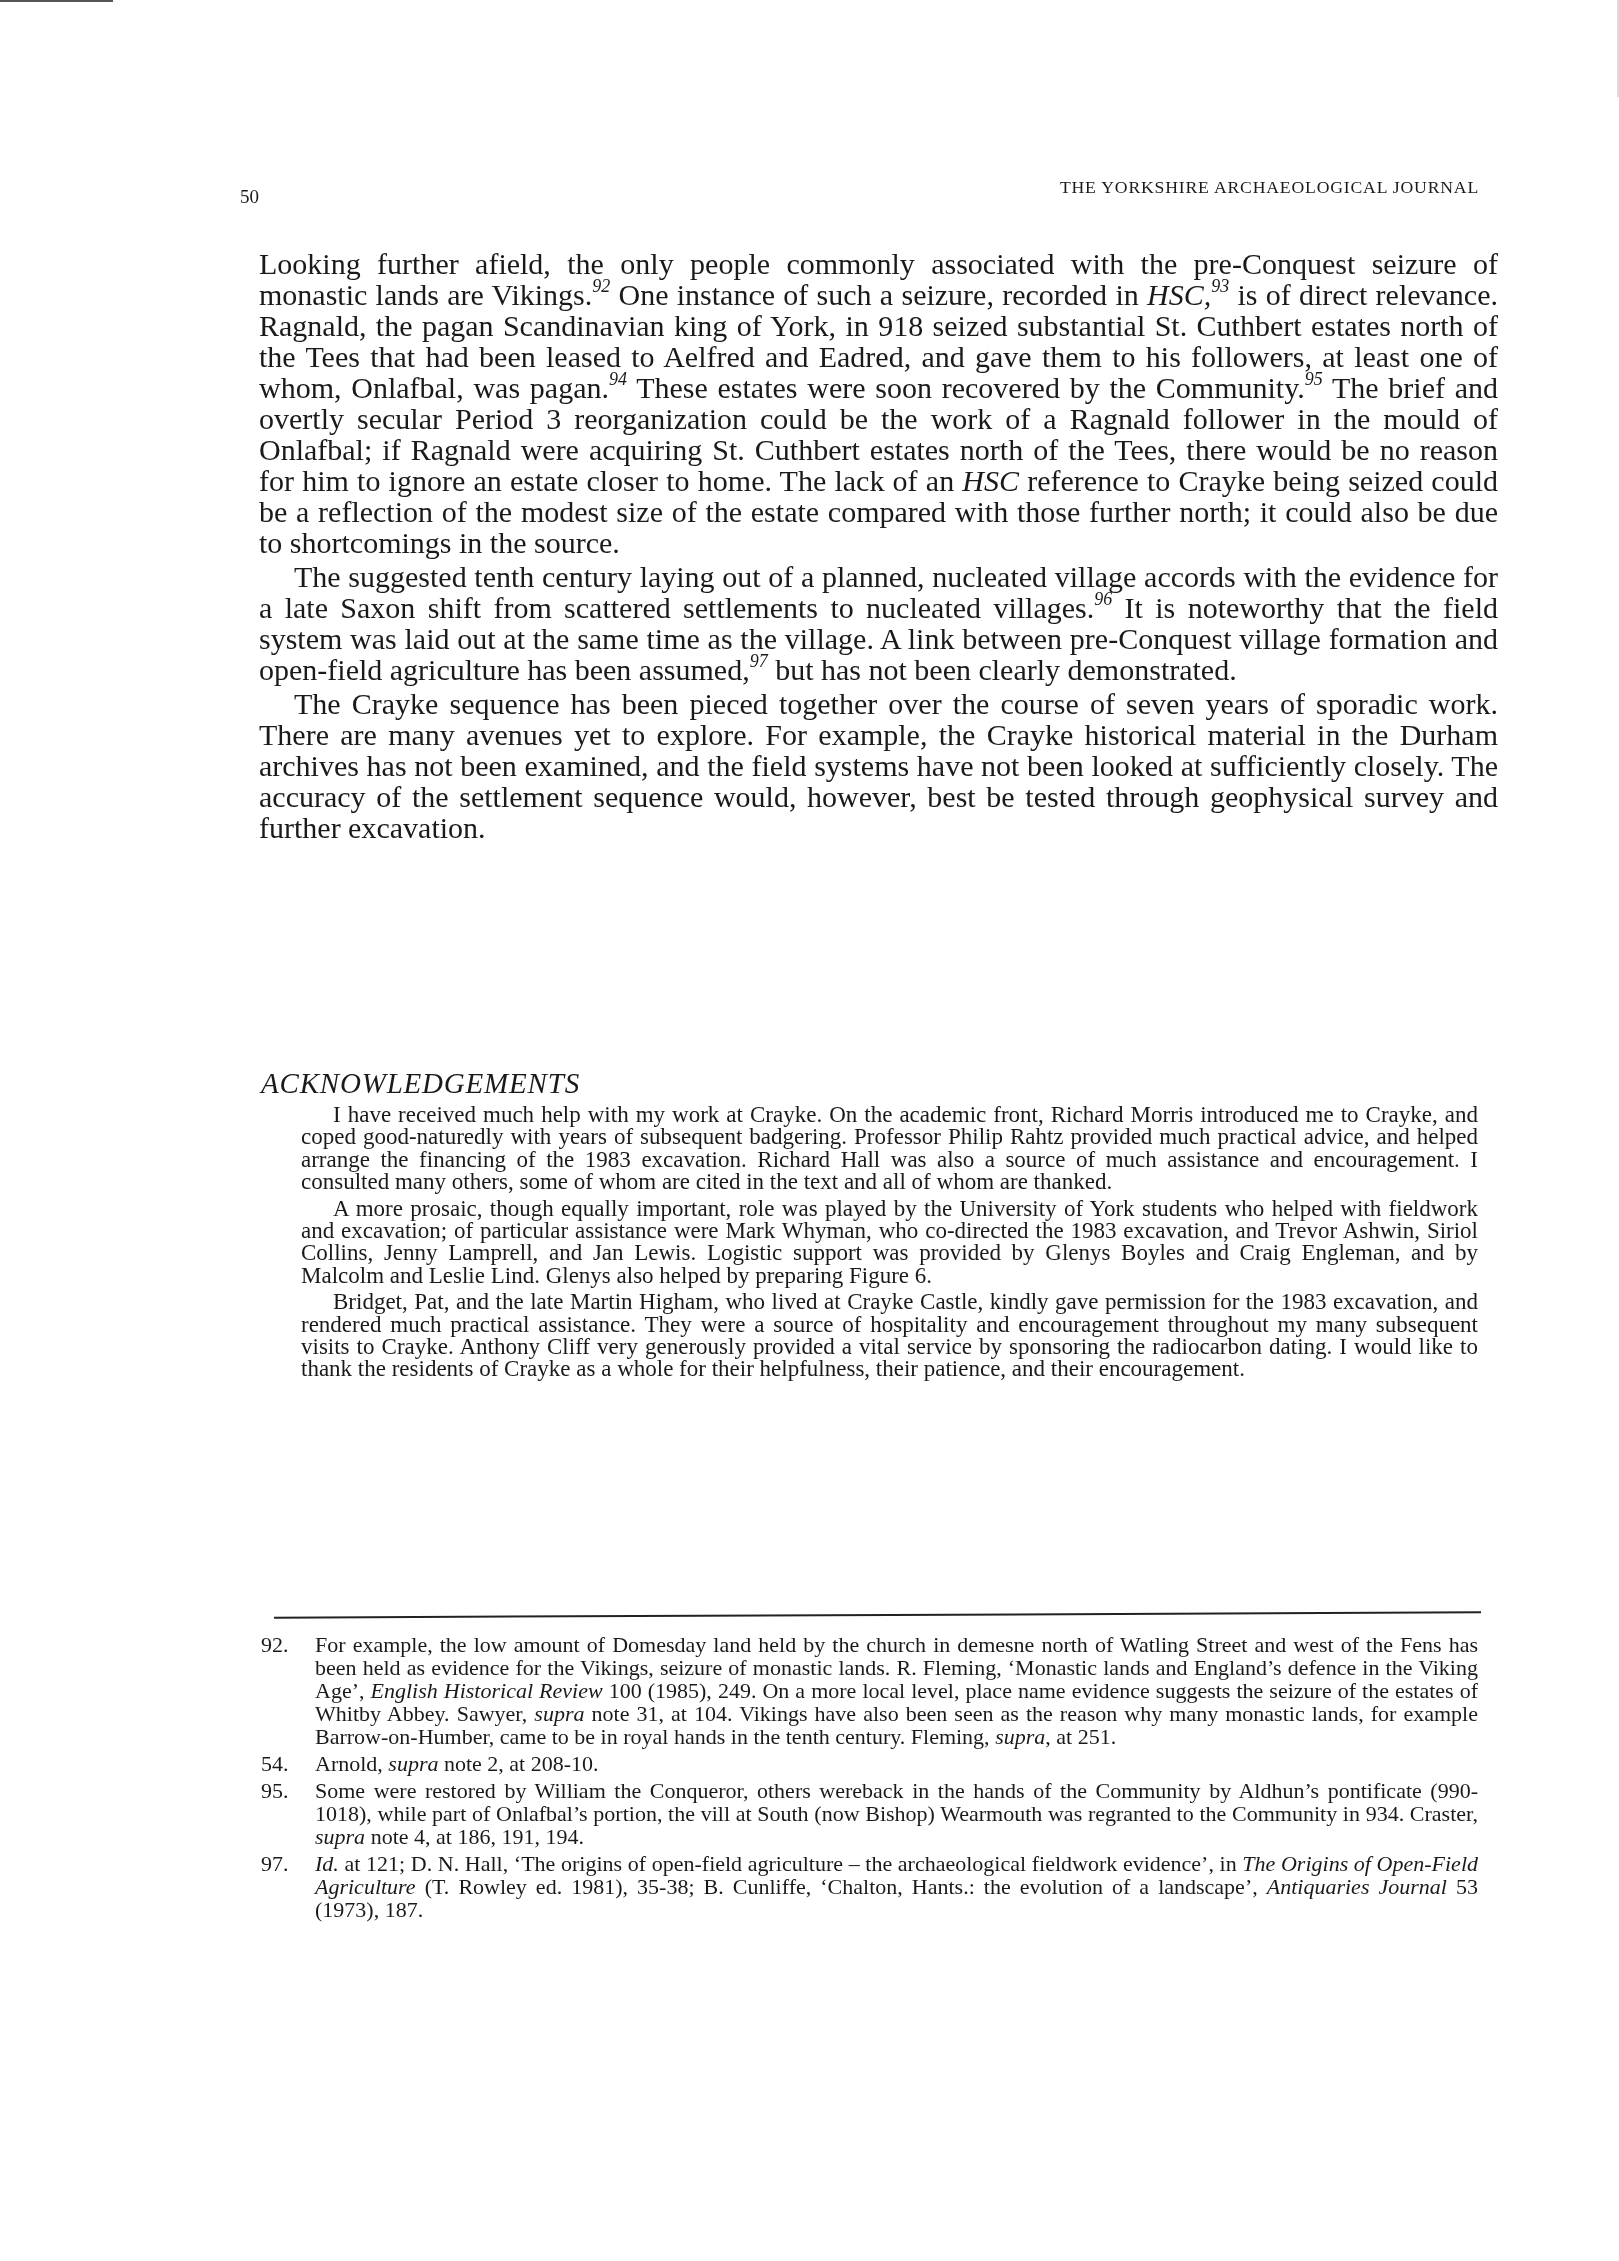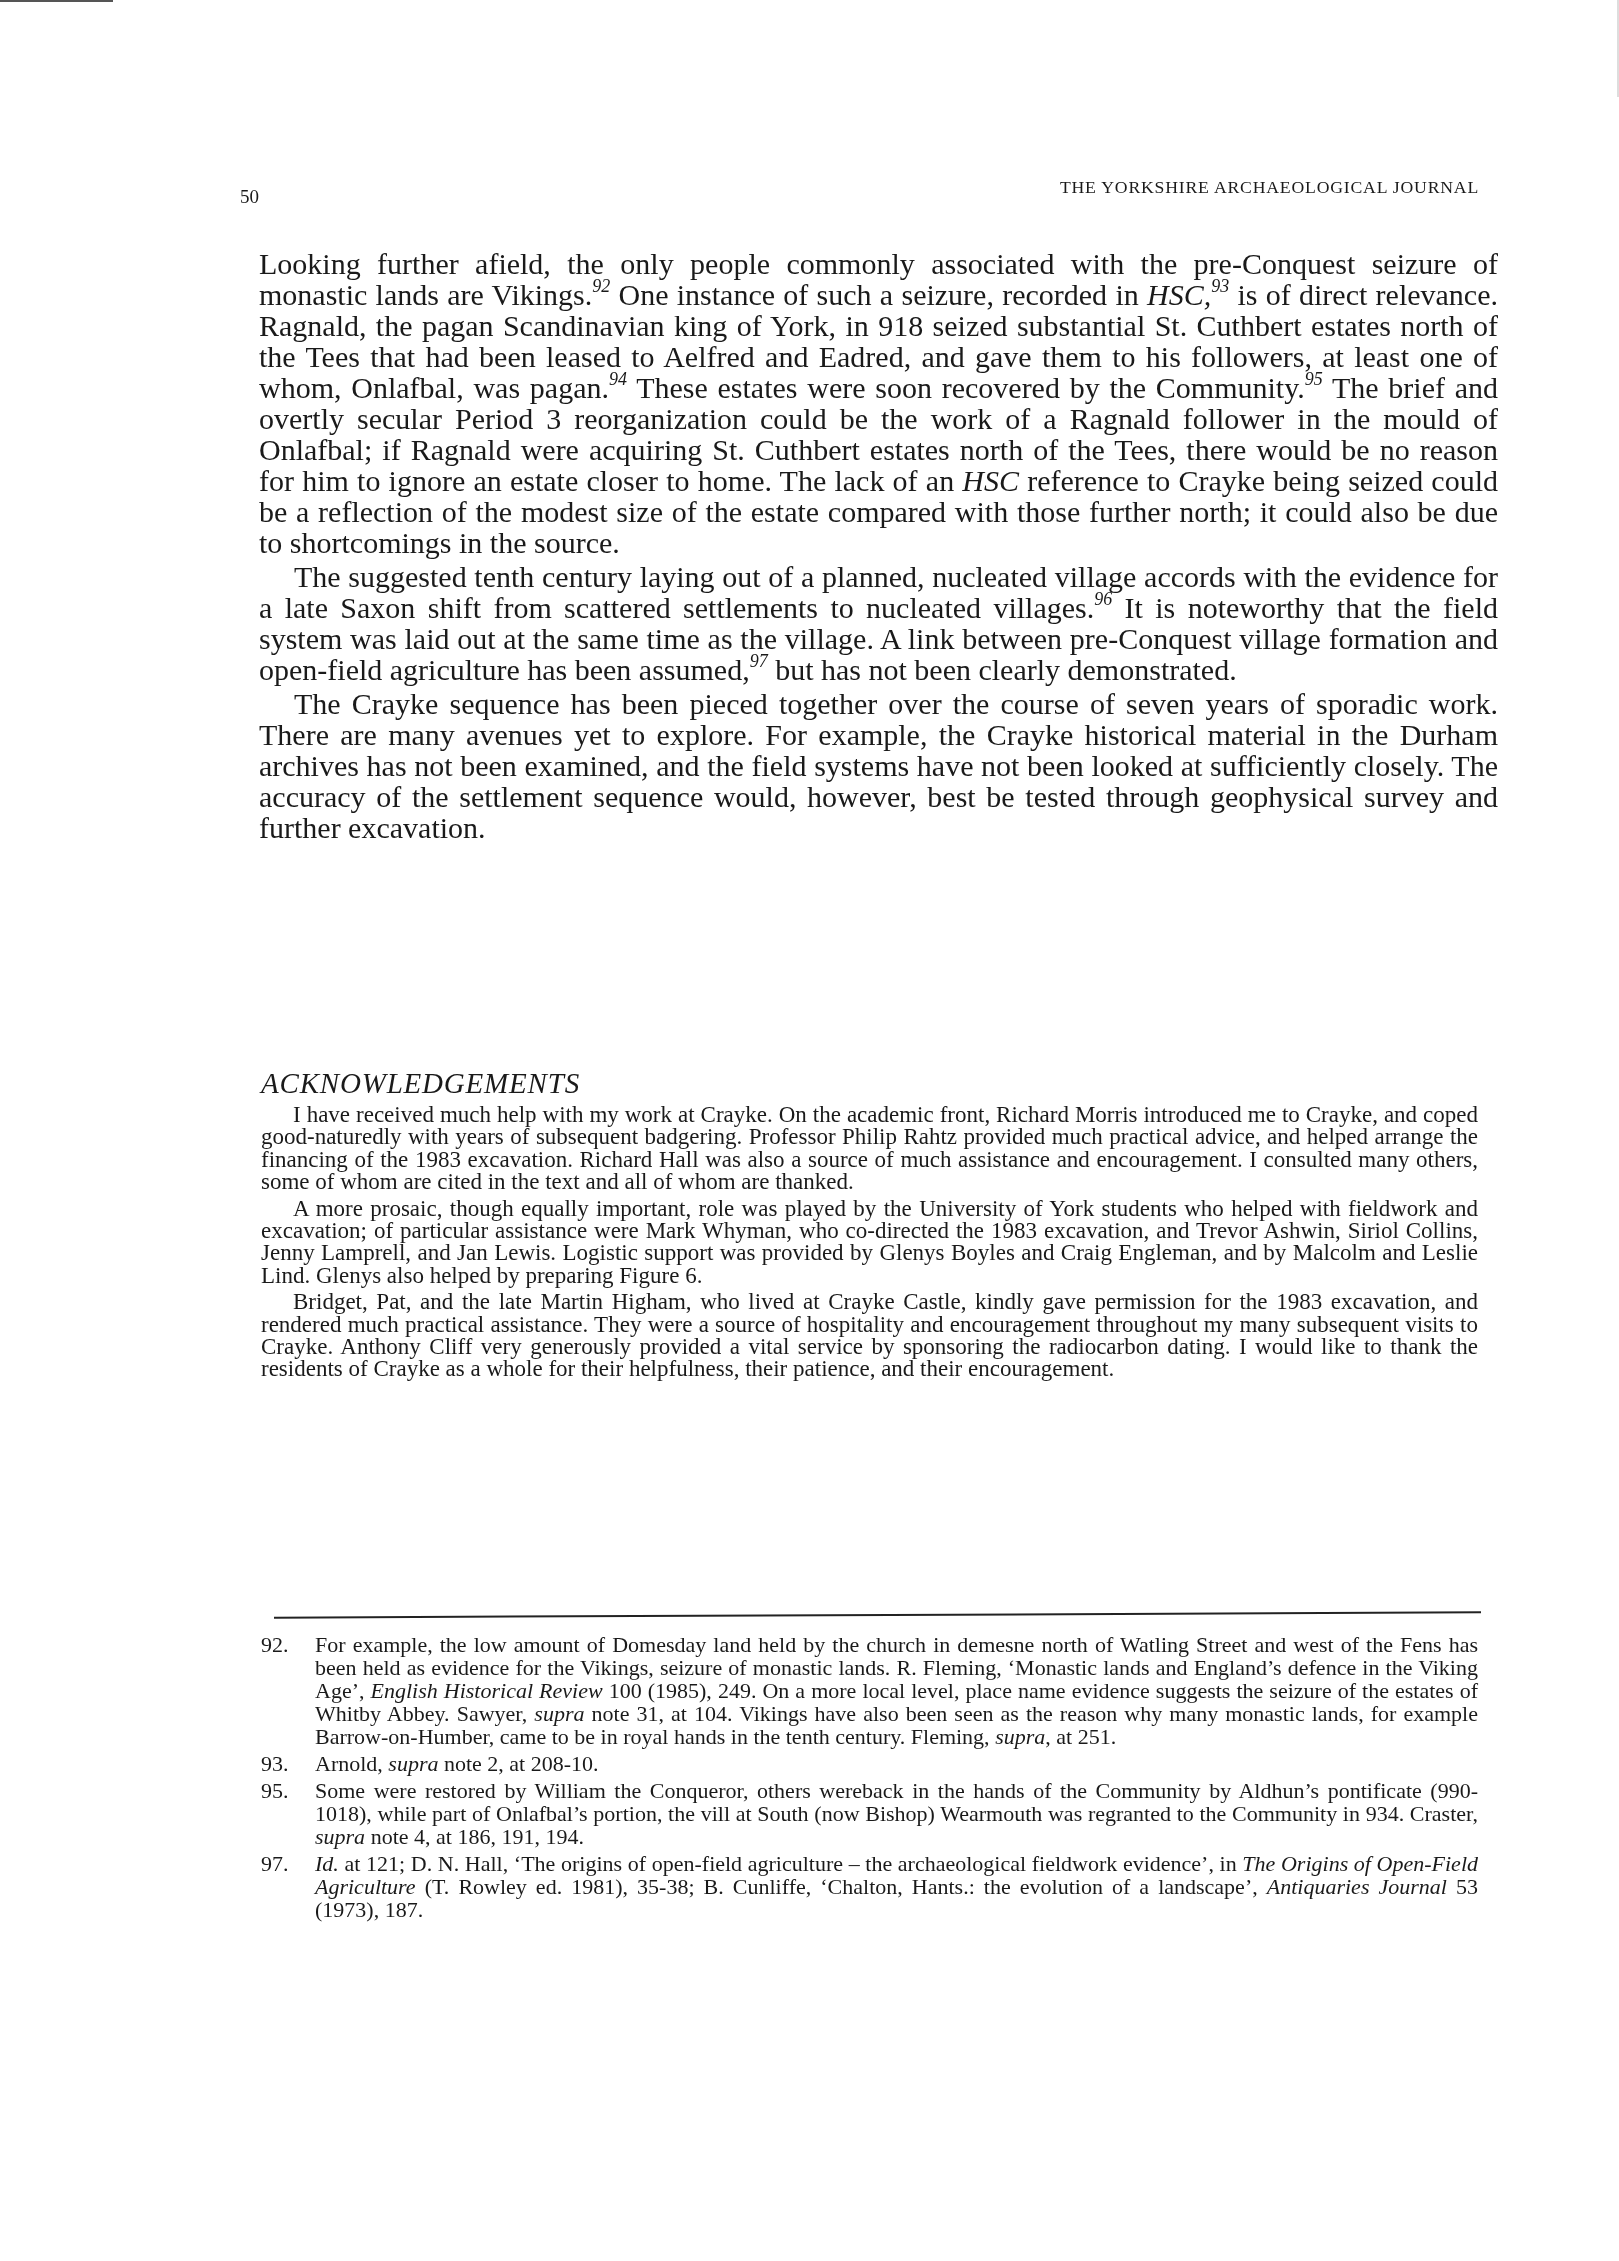--- a/index.html
+++ b/index.html
@@ -20,21 +20,21 @@
     .para.indent { text-indent: 35px; }
     .para + .para { margin-top: 3.2px; }
     sup { font-size: 60%; line-height: 0; vertical-align: 0.7em; font-style: italic; }
     i { font-style: italic; }
     .ack-heading {
       position: absolute; left: 261px; top: 1067px; font-size: 29px; font-style: italic;
       letter-spacing: 0.8px;
     }
     .ack { position: absolute; left: 261px; top: 1104px; width: 1217px; }
     .ack .para { font-size: 23px; line-height: 22.4px; }
-    .ack .para.indent { text-indent: 32px; }
+    .ack .para.indent { text-indent: 32px; margin-left: 40px; }
     .ack .para + .para { margin-top: 4px; }
     .rule {
       position: absolute; left: 274px; top: 1614px; width: 1207px; height: 2.4px;
       background: #222; transform: rotate(-0.25deg);
     }
     .notes { position: absolute; left: 261px; top: 1633px; width: 1217px; }
     .note { position: relative; padding-left: 54px; font-size: 22px; line-height: 23px; text-align: justify; margin-bottom: 4px; }
     .note-num { position: absolute; left: 0; top: 0; }
     .note-text { display: block; }
   </style>
@@ -63,21 +63,21 @@
 </div>
 
 <div class="rule"></div>
 
 <div class="notes">
   <div class="note">
     <span class="note-num">92.</span>
     <span class="note-text">For example, the low amount of Domesday land held by the church in demesne north of Watling Street and west of the Fens has been held as evidence for the Vikings, seizure of monastic lands. R. Fleming, ‘Monastic lands and England’s defence in the Viking Age’, <i>English Historical Review</i> 100 (1985), 249. On a more local level, place name evidence suggests the seizure of the estates of Whitby Abbey. Sawyer, <i>supra</i> note 31, at 104. Vikings have also been seen as the reason why many monastic lands, for example Barrow-on-Humber, came to be in royal hands in the tenth century. Fleming, <i>supra</i>, at 251.</span>
   </div>
   <div class="note">
-    <span class="note-num">93.</span>
+    <span class="note-num">54.</span>
     <span class="note-text">Arnold, <i>supra</i> note 2, at 208-10.</span>
   </div>
   <div class="note">
     <span class="note-num">95.</span>
     <span class="note-text">Some were restored by William the Conqueror, others wereback in the hands of the Community by Aldhun’s pontificate (990-1018), while part of Onlafbal’s portion, the vill at South (now Bishop) Wearmouth was regranted to the Community in 934. Craster, <i>supra</i> note 4, at 186, 191, 194.</span>
   </div>
   <div class="note">
     <span class="note-num">97.</span>
     <span class="note-text"><i>Id.</i> at 121; D. N. Hall, ‘The origins of open-field agriculture – the archaeological fieldwork evidence’, in <i>The Origins of Open-Field Agriculture</i> (T. Rowley ed. 1981), 35-38; B. Cunliffe, ‘Chalton, Hants.: the evolution of a landscape’, <i>Antiquaries Journal</i> 53 (1973), 187.</span>
   </div>

